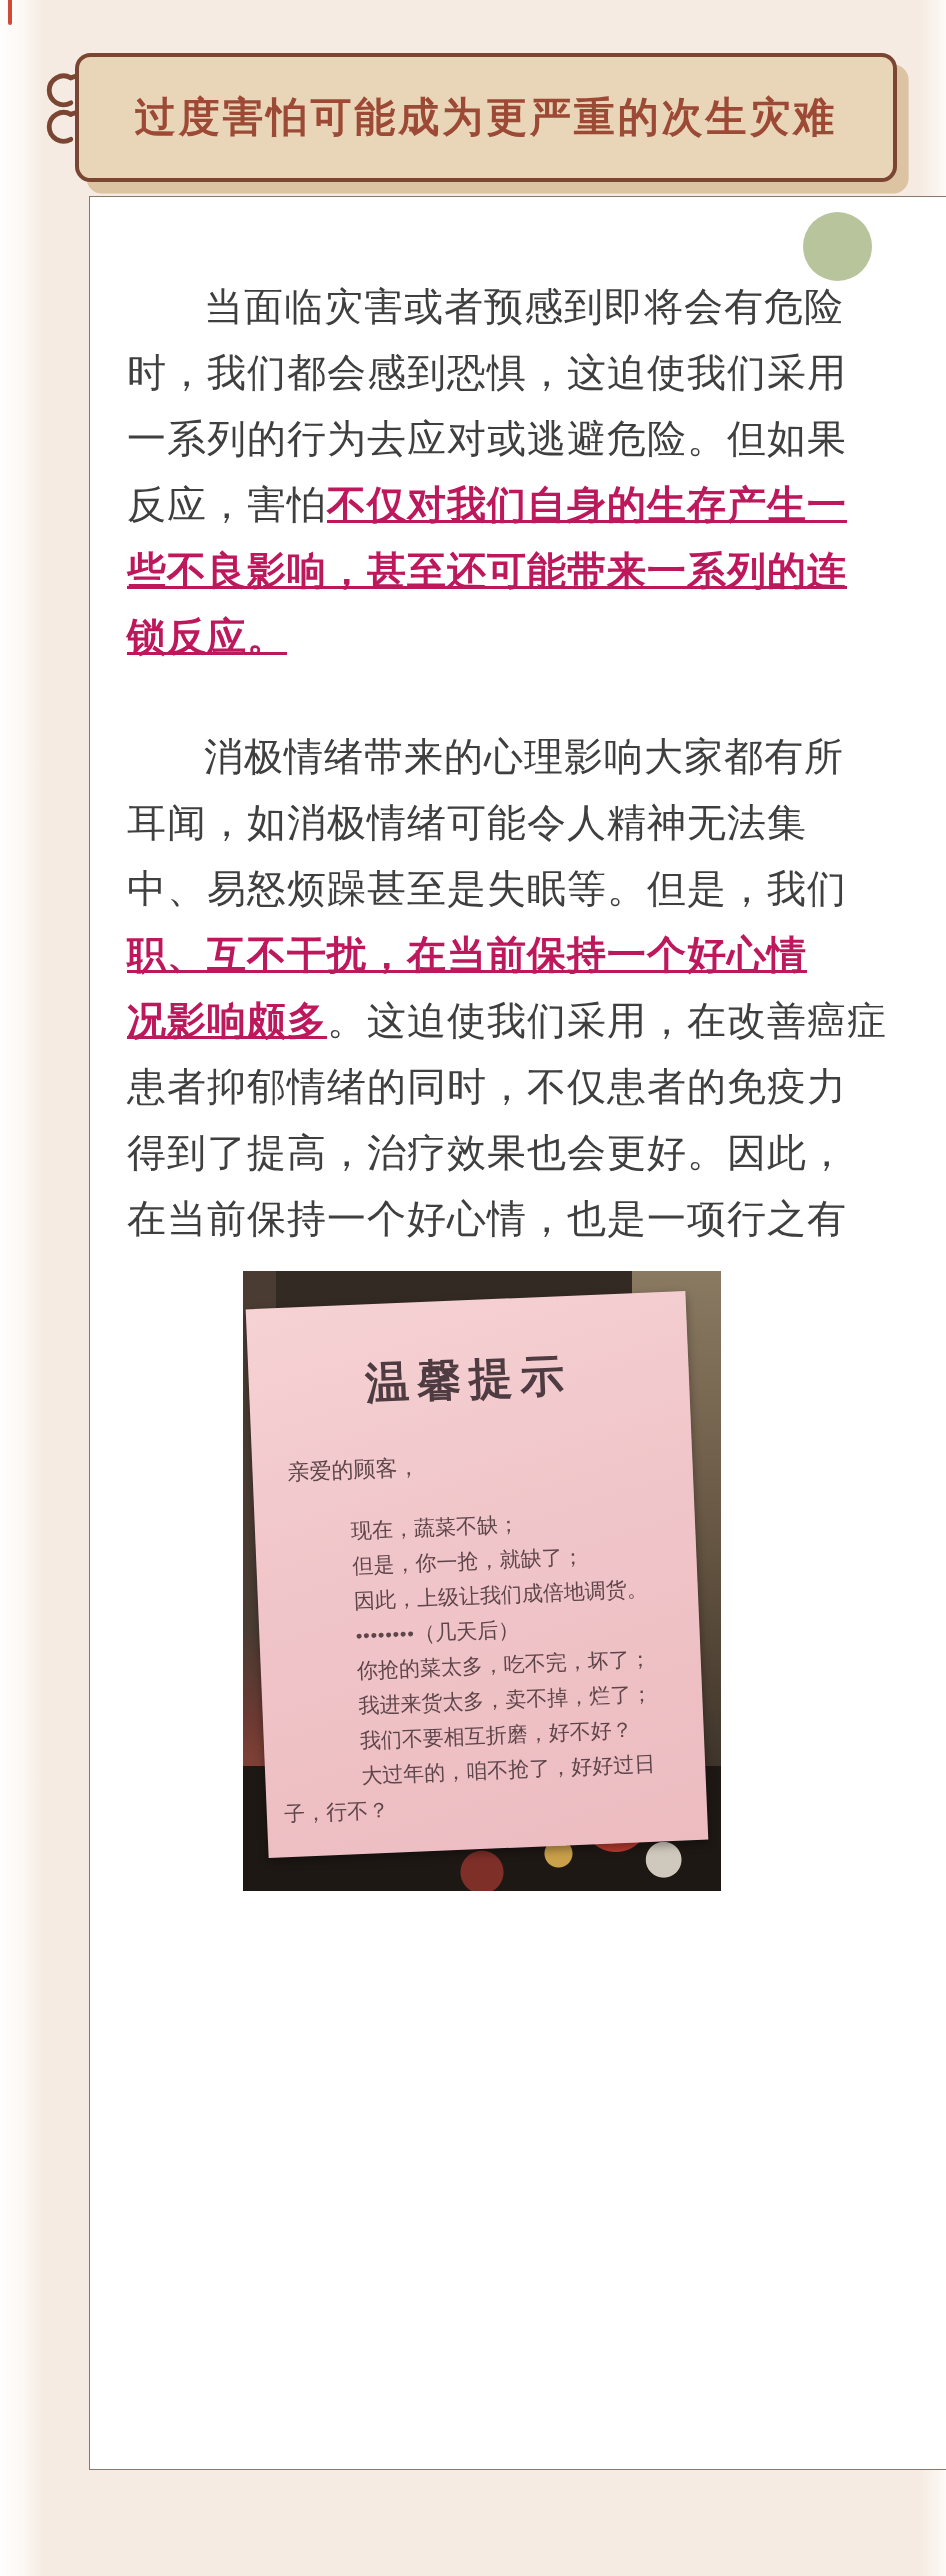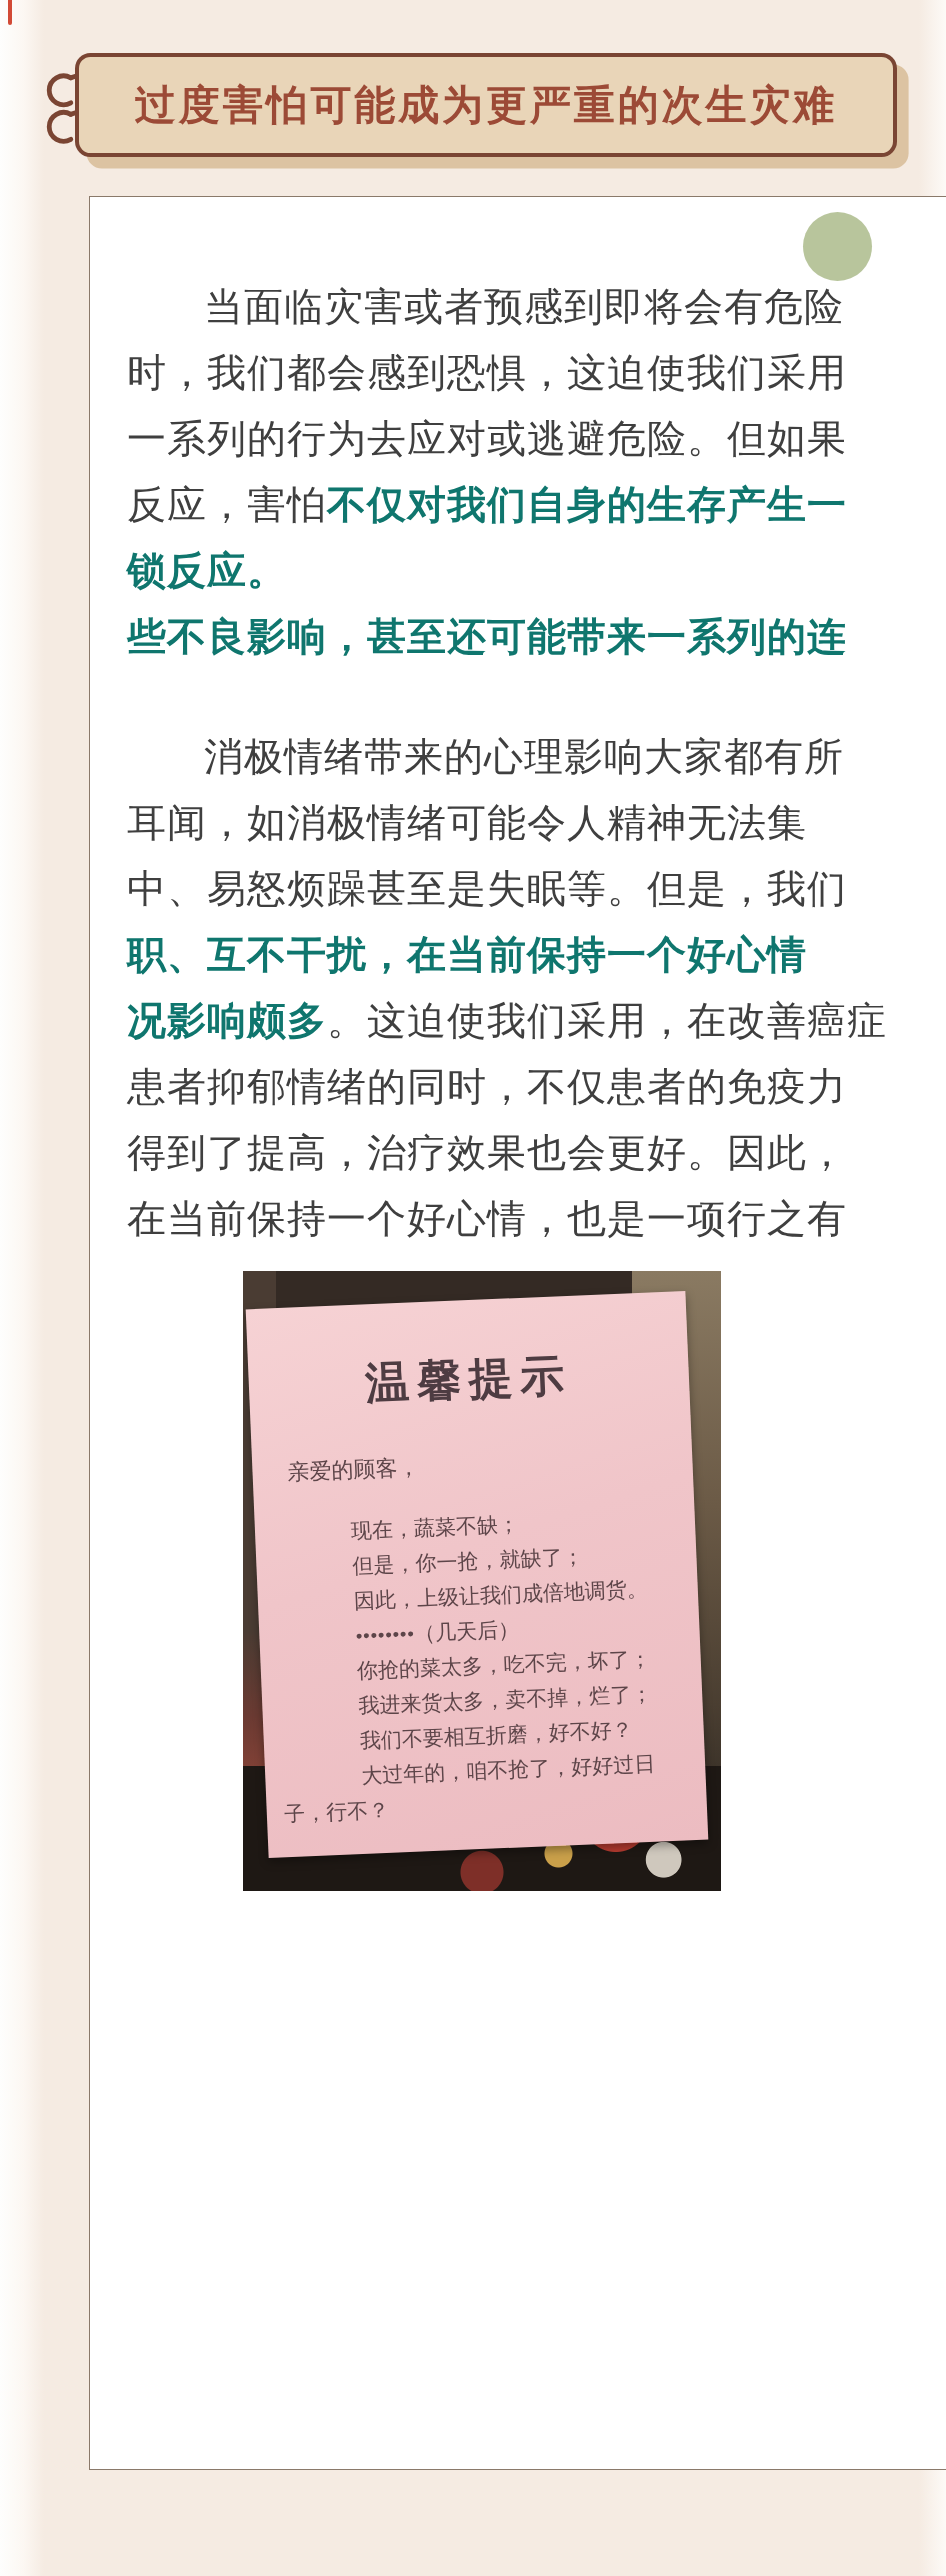--- a/index.html
+++ b/index.html
@@ -4,36 +4,36 @@
 <style>
   html,body{margin:0;padding:0;}
   .page{position:relative;width:946px;height:2576px;background:#f5ebe2;overflow:hidden;
         font-family:"Liberation Sans","DejaVu Sans",sans-serif;}
   .edge{position:absolute;top:0;bottom:0;}
   .edge-left{left:0;width:44px;background:linear-gradient(90deg,#fefefd 0%,#fcf7f2 55%,#f5ebe2 100%);}
   .edge-right{right:0;width:27px;background:linear-gradient(270deg,#fdfaf7 0%,#f5ebe2 100%);}
   .red-tick{position:absolute;left:7.7px;top:0;width:4.8px;height:25px;background:#d24a36;border-radius:0 0 2.9px 2.9px;}
 
   
-  .header-box{position:absolute;left:75px;top:53px;width:822px;height:104px;box-sizing:border-box;
+  .header-box{position:absolute;left:75px;top:53px;width:822px;height:129px;box-sizing:border-box;
               background:#e9d5b8;border:4.8px solid #7a4533;border-radius:15.4px;
               box-shadow:11.6px 11.6px 0 #dcc3a2;display:flex;align-items:center;justify-content:center;}
   .header-title{font-size:41px;font-weight:bold;color:#9c4a36;letter-spacing:2.9px;}
   .curls{position:absolute;left:42px;top:64px;}
 
   
   .card{position:absolute;left:89px;top:196px;width:880px;height:2274px;box-sizing:border-box;
         background:#ffffff;border:1.9px solid #8a796a;}
   .green-dot{position:absolute;top:15.4px;right:96px;width:69px;height:69px;border-radius:50%;background:#b8c59c;}
 
   .content{position:absolute;left:37px;top:77px;width:702px;}
   .para + .para{margin-top:54px;}
   .line{font-size:39px;line-height:66px;color:#3f3f3f;white-space:nowrap;letter-spacing:1px;}
   .line.indent{padding-left:77px;}
-  .b{font-weight:bold;color:#0f766e;}
+  .b{font-weight:bold;color:#be185d;text-decoration:underline;}
 
   
   .photo{position:relative;width:478px;height:620px;margin:19px 0 0 116px;overflow:hidden;background:#342a24;}
   .ph-left{position:absolute;left:0;top:0;bottom:0;width:33px;
            background:linear-gradient(180deg,#4a3c33 0%,#4a3c33 58%,#6b3a32 72%,#8a4438 84%,#3a2e28 100%);}
   .ph-right{position:absolute;right:0;top:0;bottom:0;width:89px;
             background:linear-gradient(180deg,#8a7a62 0%,#6b5a46 38%,#4a3e31 70%,#24201c 100%);}
   .ph-bottom{position:absolute;left:0;right:0;bottom:0;height:125px;background:
       radial-gradient(circle at 78% 42%, #b53b30 0 33px, rgba(0,0,0,0) 34px),
       radial-gradient(circle at 66% 70%, #caa04a 0 13.5px, rgba(0,0,0,0) 14.5px),
@@ -77,22 +77,22 @@
   <div class="card">
     <div class="green-dot"></div>
 
     <div class="content">
       <div id="paragraphs">
           <div class="para">
             <div class="line indent"><span>当面临灾害或者预感到即将会有危险</span></div>
             <div class="line"><span>时，我们都会感到恐惧，这迫使我们采用</span></div>
             <div class="line"><span>一系列的行为去应对或逃避危险。但如果</span></div>
             <div class="line"><span>反应，害怕</span><span class="b">不仅对我们自身的生存产生一</span></div>
+            <div class="line"><span class="b">些不良影响，甚至还可能带来一系列的连</span></div>
             <div class="line"><span class="b">锁反应。</span></div>
-            <div class="line"><span class="b">些不良影响，甚至还可能带来一系列的连</span></div>
           </div>
           <div class="para">
             <div class="line indent"><span>消极情绪带来的心理影响大家都有所</span></div>
             <div class="line"><span>耳闻，如消极情绪可能令人精神无法集</span></div>
             <div class="line"><span>中、易怒烦躁甚至是失眠等。但是，我们</span></div>
             <div class="line"><span class="b">职、互不干扰，在当前保持一个好心情</span></div>
             <div class="line"><span class="b">况影响颇多</span><span>。这迫使我们采用，在改善癌症</span></div>
             <div class="line"><span>患者抑郁情绪的同时，不仅患者的免疫力</span></div>
             <div class="line"><span>得到了提高，治疗效果也会更好。因此，</span></div>
             <div class="line"><span>在当前保持一个好心情，也是一项行之有</span></div>

